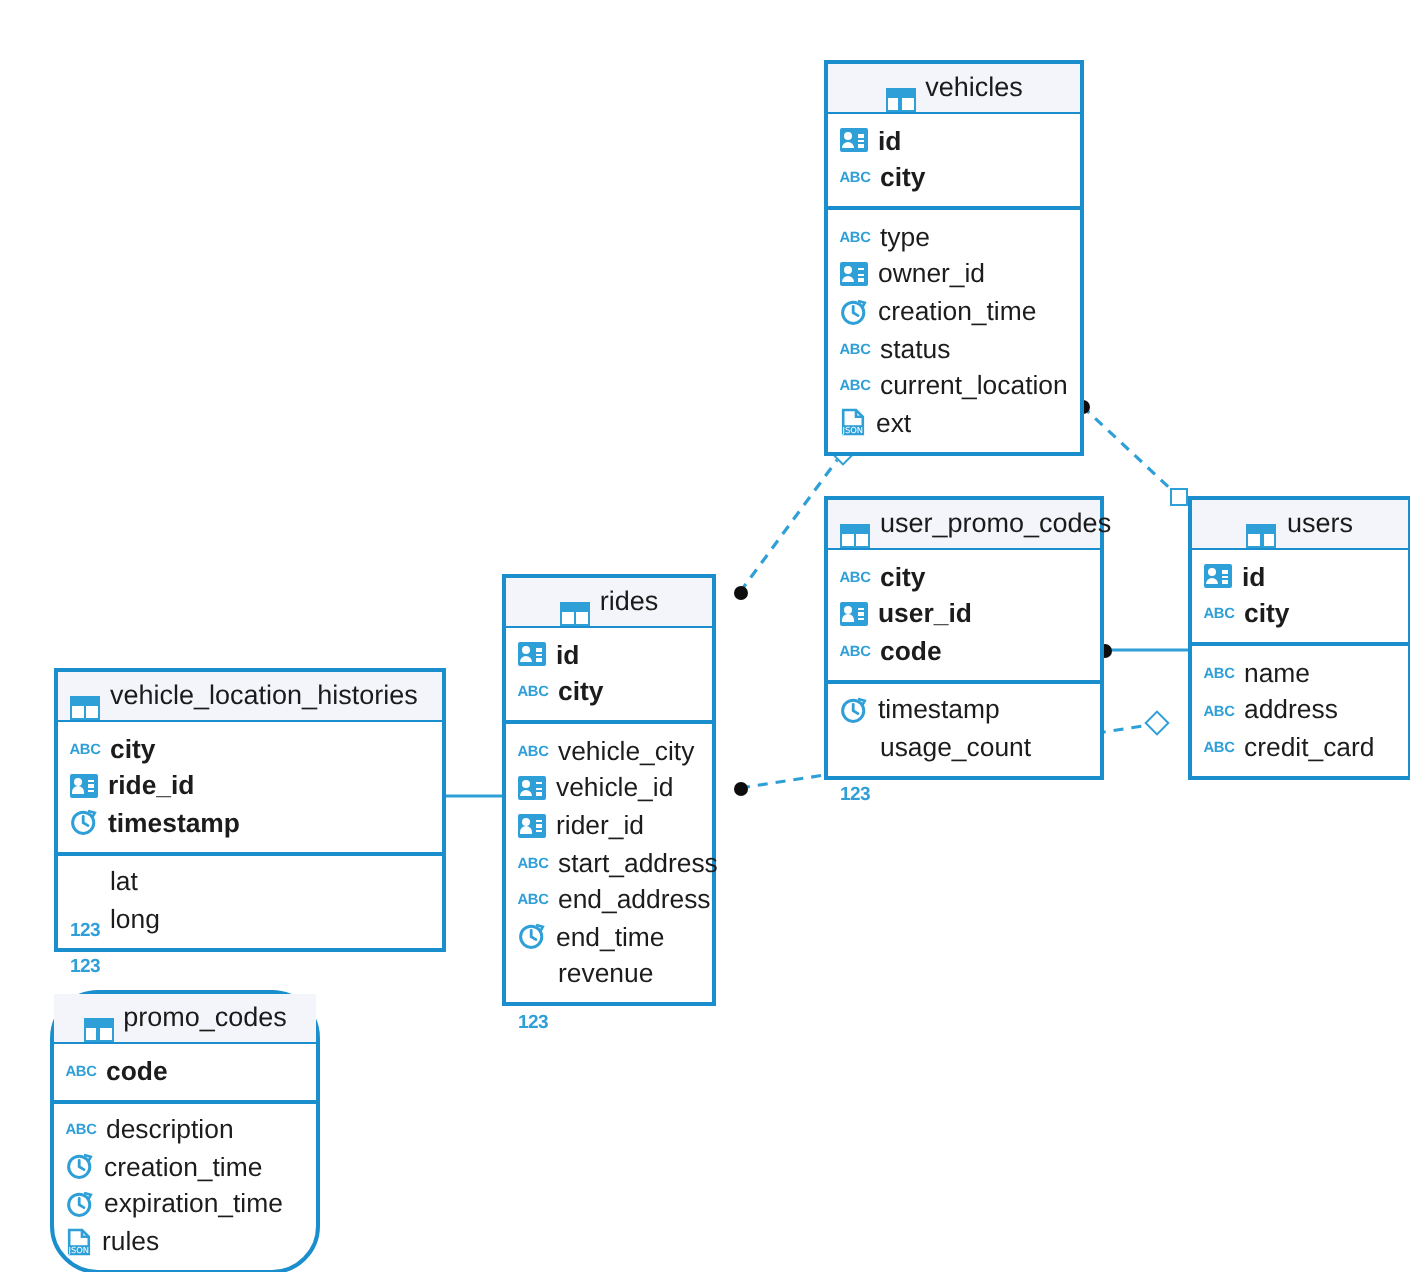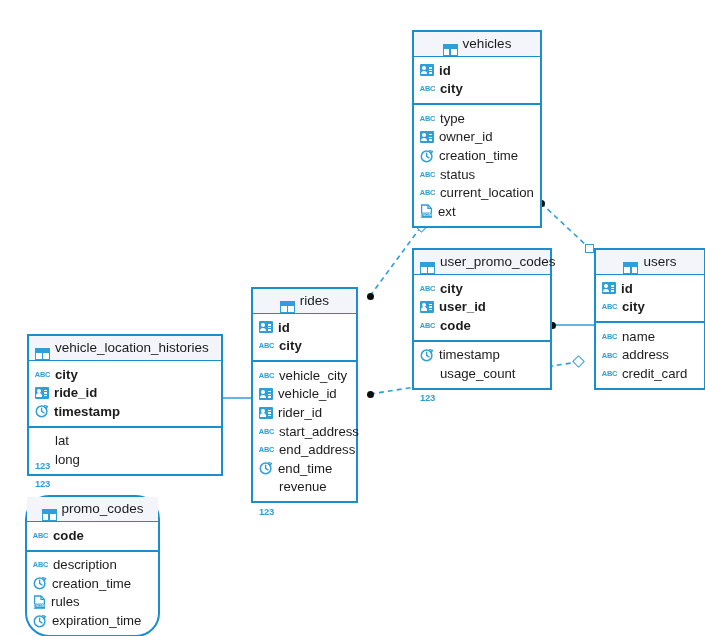--- a/index.html
+++ b/index.html
@@ -377,36 +377,36 @@
         <span class="ico-clock">
           <svg viewBox="0 0 14 14" width="14" height="14">
               <circle cx="6.6" cy="7.4" r="5.3" fill="none" stroke="#2f9fd8" stroke-width="1.5"></circle>
               <path d="M6.6,4.2 L6.6,7.4 L9,8.8" fill="none" stroke="#2f9fd8" stroke-width="1.4" stroke-linecap="round"></path>
               <path d="M9.6,1.6 L12.4,2.4 L11.2,4.6" fill="none" stroke="#2f9fd8" stroke-width="1.3" stroke-linecap="round"></path>
             </svg>
         </span>
         <span class="lbl">creation_time</span>
       </div>
       <div class="row">
+        <span class="ico-clock">
+          <svg viewBox="0 0 14 14" width="14" height="14">
+              <circle cx="6.6" cy="7.4" r="5.3" fill="none" stroke="#2f9fd8" stroke-width="1.5"></circle>
+              <path d="M6.6,4.2 L6.6,7.4 L9,8.8" fill="none" stroke="#2f9fd8" stroke-width="1.4" stroke-linecap="round"></path>
+              <path d="M9.6,1.6 L12.4,2.4 L11.2,4.6" fill="none" stroke="#2f9fd8" stroke-width="1.3" stroke-linecap="round"></path>
+            </svg>
+        </span>
+        <span class="lbl">expiration_time</span>
+      </div>
+      <div class="row">
         <span class="ico-json">
           <svg viewBox="0 0 13 14" width="13" height="14">
               <path d="M1.6,1 L8,1 L11.4,4.4 L11.4,13 L1.6,13 Z" fill="#fff" stroke="#2f9fd8" stroke-width="1.3"></path>
               <path d="M8,1 L8,4.4 L11.4,4.4" fill="none" stroke="#2f9fd8" stroke-width="1.3"></path>
               <rect x="1" y="8.6" width="11" height="4.6" fill="#2f9fd8"></rect>
               <text x="6.4" y="12.3" font-family="DejaVu Sans" font-size="4.2" fill="#fff" text-anchor="middle">JSON</text>
             </svg>
         </span>
         <span class="lbl">rules</span>
       </div>
-      <div class="row">
-        <span class="ico-clock">
-          <svg viewBox="0 0 14 14" width="14" height="14">
-              <circle cx="6.6" cy="7.4" r="5.3" fill="none" stroke="#2f9fd8" stroke-width="1.5"></circle>
-              <path d="M6.6,4.2 L6.6,7.4 L9,8.8" fill="none" stroke="#2f9fd8" stroke-width="1.4" stroke-linecap="round"></path>
-              <path d="M9.6,1.6 L12.4,2.4 L11.2,4.6" fill="none" stroke="#2f9fd8" stroke-width="1.3" stroke-linecap="round"></path>
-            </svg>
-        </span>
-        <span class="lbl">expiration_time</span>
-      </div>
     </div>
   </div>
 
 </div>
 
 </body></html>

